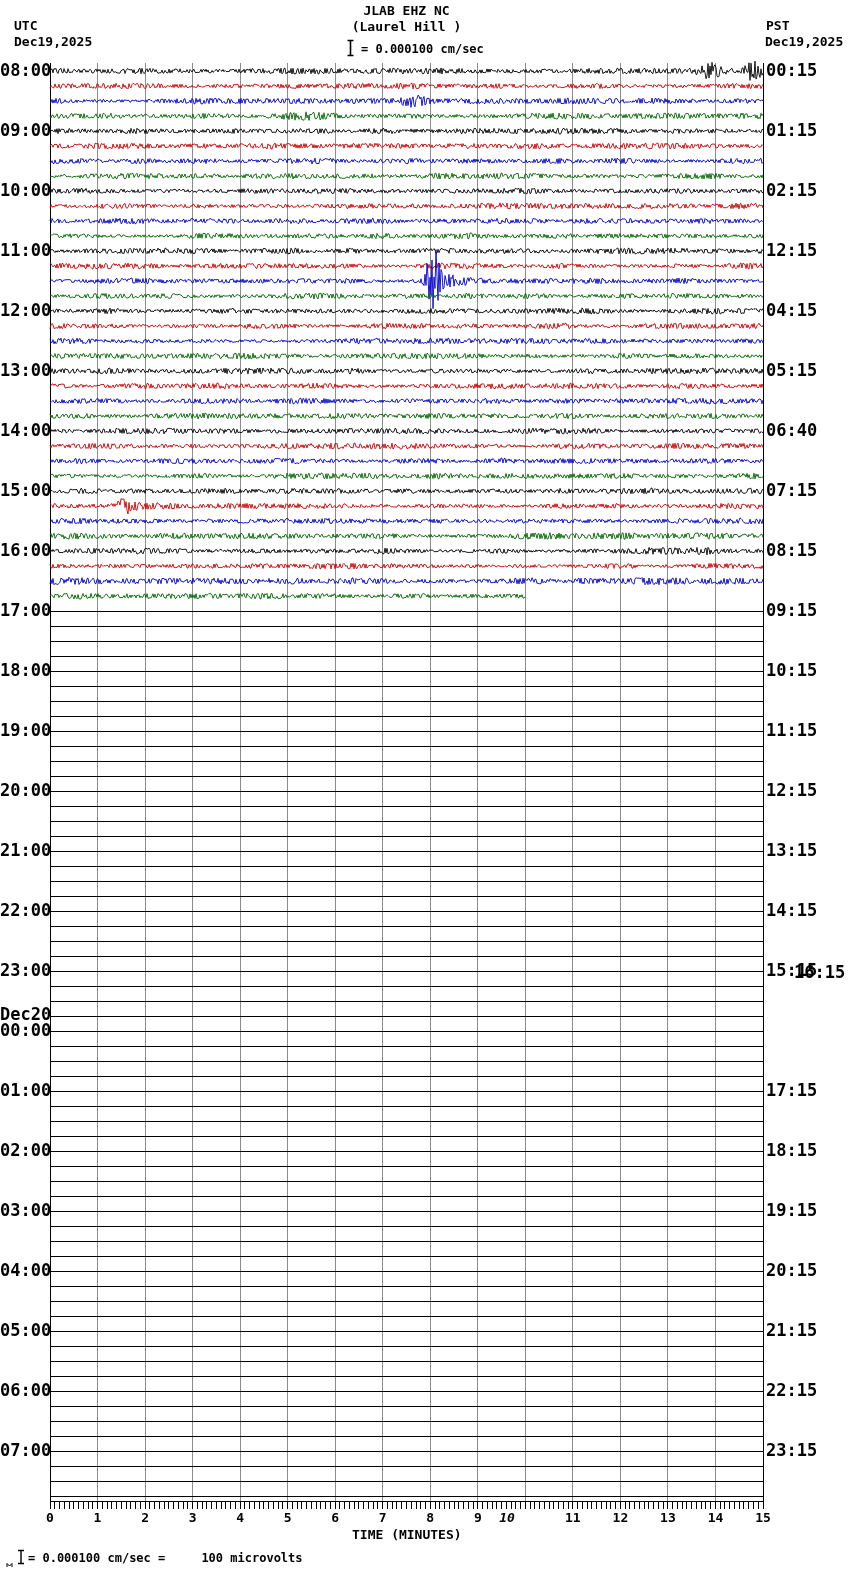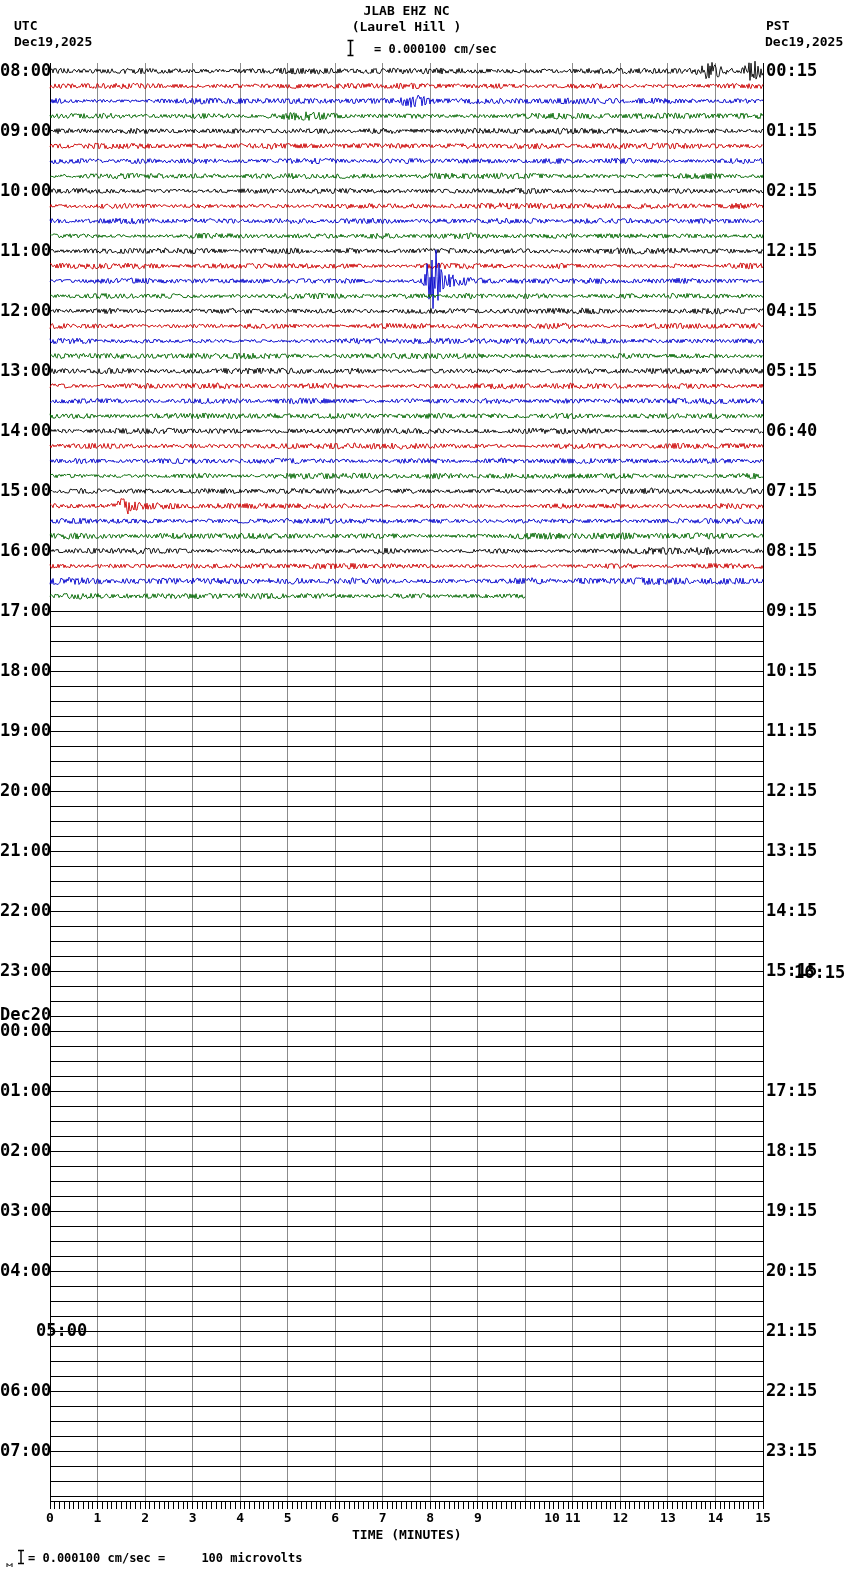--- a/index.html
+++ b/index.html
@@ -8,21 +8,21 @@
   .abs{position:absolute;}
   .t13{font-size:13px;line-height:15px;white-space:pre;}
   .t12{font-size:12px;line-height:14px;white-space:pre;}
   .hdr-center{left:50px;width:713px;text-align:center;}
   .lbl{position:absolute;font-size:17px;line-height:15px;white-space:pre;}
   .ll{left:0;width:48px;text-align:right;}
   .lr{left:766px;text-align:left;}
   .ax{position:absolute;width:30px;margin-left:-15px;text-align:center;font-size:13px;line-height:14px;}
   svg{display:block;}
   #plot{left:0;top:0;}
-  .scale-row{display:flex;align-items:flex-start;gap:19px;}
+  .scale-row{display:flex;align-items:flex-start;gap:6px;}
 </style>
 </head>
 <body>
 
 <div class="screen">
 
   <div class="abs t13" style="left:14px;top:18px;">UTC</div>
   <div class="abs t13" style="left:14px;top:34px;">Dec19,2025</div>
 
   <div class="abs t13 hdr-center" style="top:3px;">JLAB EHZ NC</div>
@@ -323,21 +323,21 @@
       <div class="lbl ll" style="top: 783px;">20:00</div>
       <div class="lbl ll" style="top: 843px;">21:00</div>
       <div class="lbl ll" style="top: 903px;">22:00</div>
       <div class="lbl ll" style="top: 963px;">23:00</div>
       <div class="lbl ll" style="top: 1007px;">Dec20</div>
       <div class="lbl ll" style="top: 1023px;">00:00</div>
       <div class="lbl ll" style="top: 1083px;">01:00</div>
       <div class="lbl ll" style="top: 1143px;">02:00</div>
       <div class="lbl ll" style="top: 1203px;">03:00</div>
       <div class="lbl ll" style="top: 1263px;">04:00</div>
-      <div class="lbl ll" style="top: 1323px; padding-left: 36px;">05:00</div>
+      <div class="lbl ll" style="top: 1323px;">05:00</div>
       <div class="lbl ll" style="top: 1383px;">06:00</div>
       <div class="lbl ll" style="top: 1443px;">07:00</div>
     </div>
   <div id="labels-right">
       <div class="lbl lr" style="top: 63px;">00:15</div>
       <div class="lbl lr" style="top: 123px;">01:15</div>
       <div class="lbl lr" style="top: 183px;">02:15</div>
       <div class="lbl lr" style="top: 243px;">12:15</div>
       <div class="lbl lr" style="top: 303px;">04:15</div>
       <div class="lbl lr" style="top: 363px;">05:15</div>
@@ -364,21 +364,21 @@
       <div class="ax" style="left: 50px; top: 1511px;">0</div>
       <div class="ax" style="left: 97.5333px; top: 1511px;">1</div>
       <div class="ax" style="left: 145.067px; top: 1511px;">2</div>
       <div class="ax" style="left: 192.6px; top: 1511px;">3</div>
       <div class="ax" style="left: 240.133px; top: 1511px;">4</div>
       <div class="ax" style="left: 287.667px; top: 1511px;">5</div>
       <div class="ax" style="left: 335.2px; top: 1511px;">6</div>
       <div class="ax" style="left: 382.733px; top: 1511px;">7</div>
       <div class="ax" style="left: 430.267px; top: 1511px;">8</div>
       <div class="ax" style="left: 477.8px; top: 1511px;">9</div>
-      <div class="ax" style="left: 552px; top: 1511px;">10</div>
+      <div class="ax" style="left: 507px; top: 1511px; font-style: italic;">10</div>
       <div class="ax" style="left: 572.867px; top: 1511px;">11</div>
       <div class="ax" style="left: 620.4px; top: 1511px;">12</div>
       <div class="ax" style="left: 667.933px; top: 1511px;">13</div>
       <div class="ax" style="left: 715.467px; top: 1511px;">14</div>
       <div class="ax" style="left: 763px; top: 1511px;">15</div>
     </div>
 
   <div class="abs t13" style="left:352px;top:1527px;">TIME (MINUTES)</div>
 
   <div class="abs scale-row" style="left:6px;top:1549px;gap:3px;">

